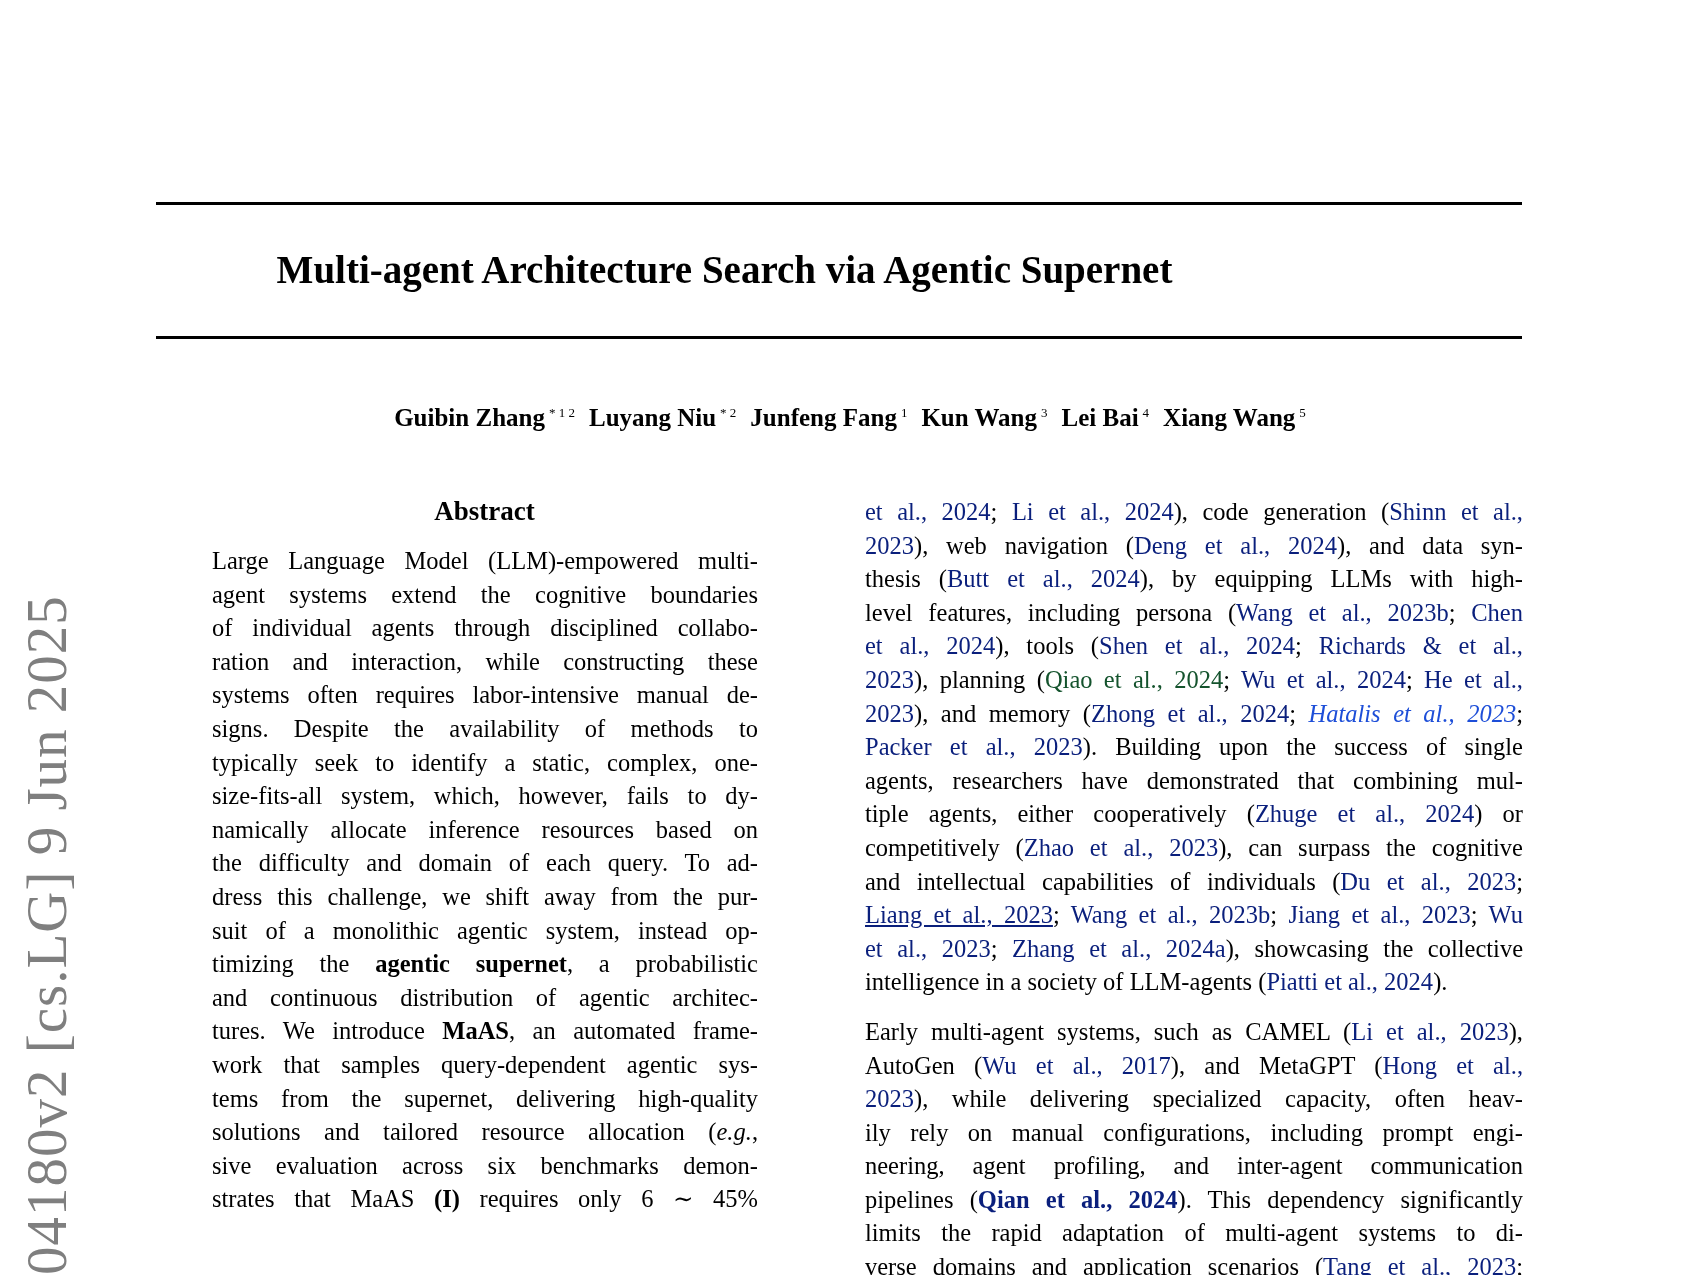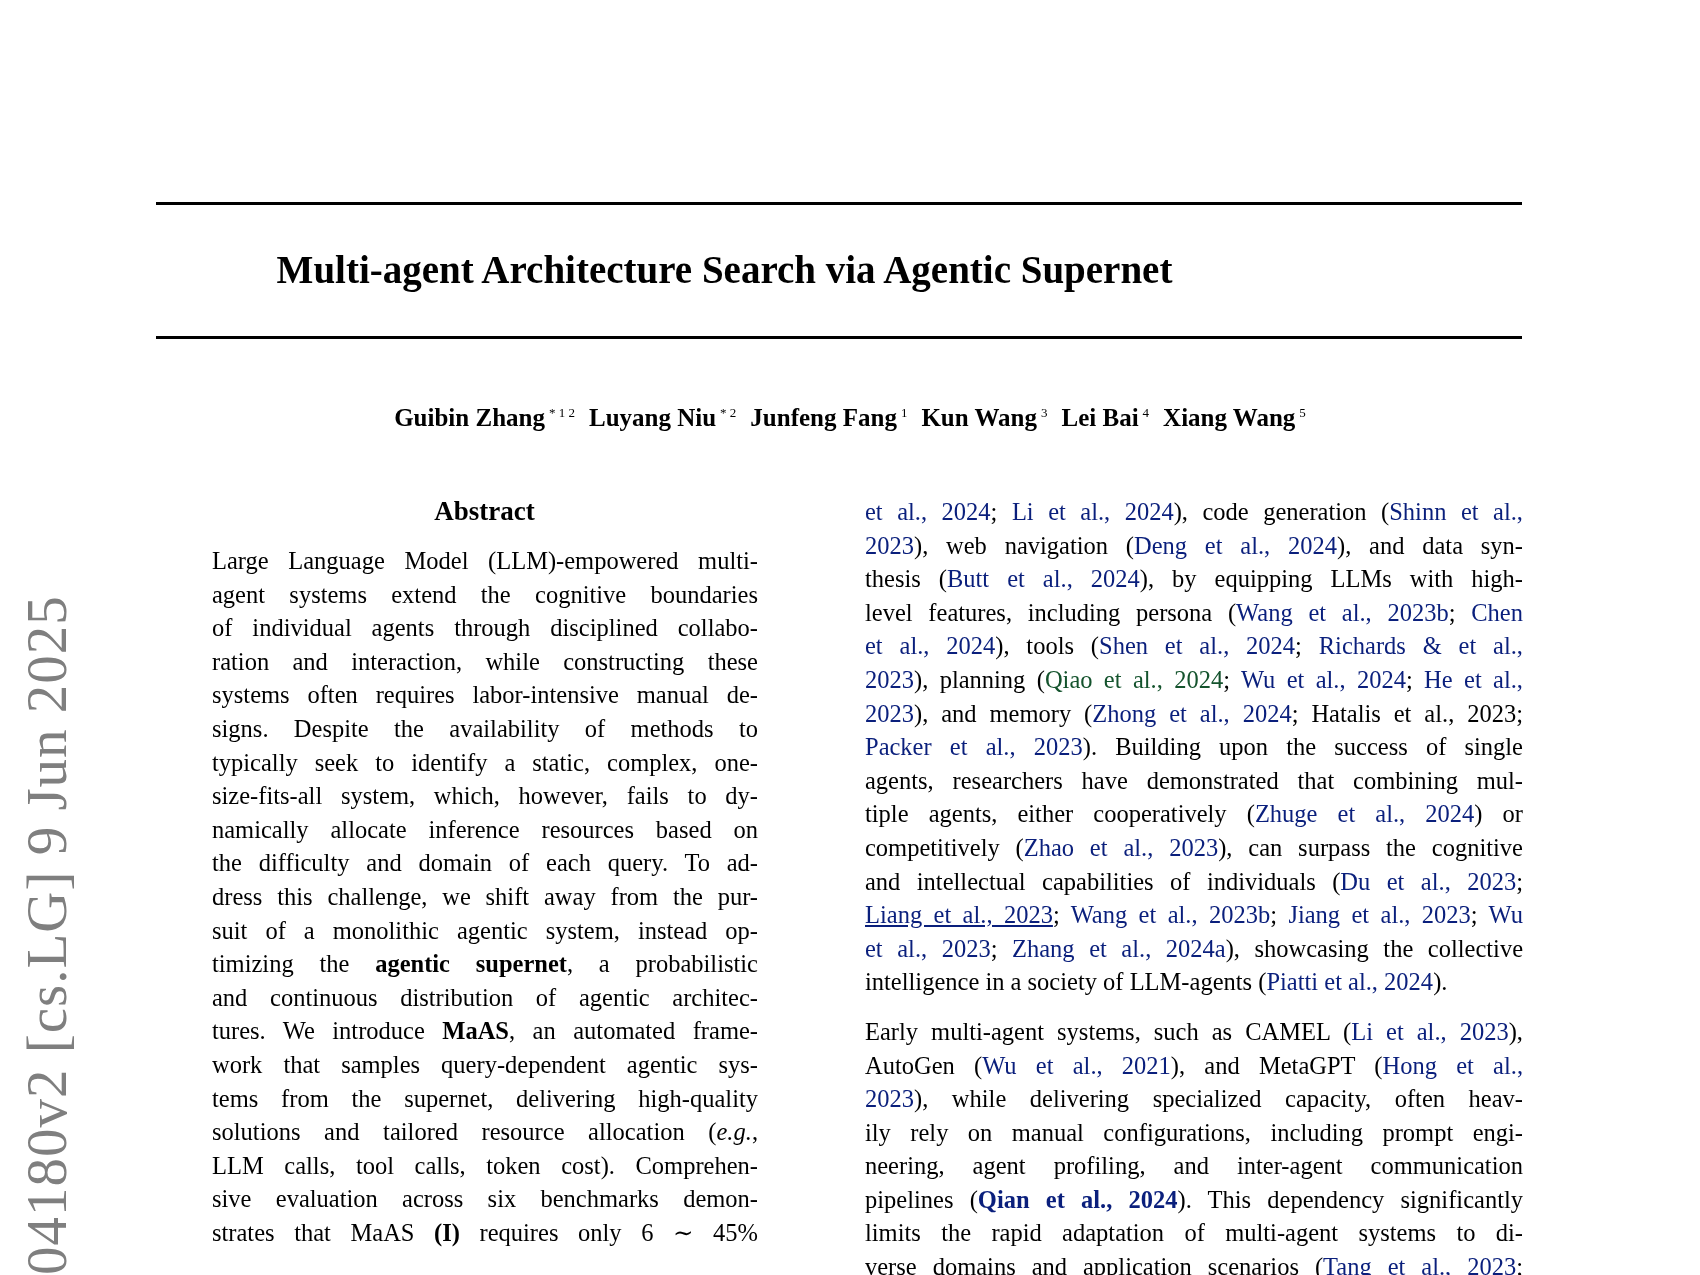--- a/index.html
+++ b/index.html
@@ -54,42 +54,41 @@
     <span class="line">namically allocate inference resources based on</span>
     <span class="line">the difficulty and domain of each query.  To ad-</span>
     <span class="line">dress this challenge, we shift away from the pur-</span>
     <span class="line">suit of a monolithic agentic system, instead op-</span>
     <span class="line">timizing the <b>agentic supernet</b>, a probabilistic</span>
     <span class="line">and continuous distribution of agentic architec-</span>
     <span class="line">tures. We introduce <b>MaAS</b>, an automated frame-</span>
     <span class="line">work that samples query-dependent agentic sys-</span>
     <span class="line">tems from the supernet, delivering high-quality</span>
     <span class="line">solutions and tailored resource allocation (<i>e.g.</i>,</span>
-    <span class="line">LLM calls, tool calls, token cost).  Comprehen-</span>
     <span class="line">sive evaluation across six benchmarks demon-</span>
     <span class="line">strates that MaAS <b>(I)</b> requires only 6 ∼ 45%</span>
   </div>
 <div id="col-right" class="col">
     <span class="line"><span class="cite" style="color: rgb(10, 31, 124);">et al., 2024</span>; <span class="cite" style="color: rgb(10, 31, 124);">Li et al., 2024</span>), code generation (<span class="cite" style="color: rgb(10, 31, 124);">Shinn et al.,</span></span>
     <span class="line"><span class="cite" style="color: rgb(10, 31, 124);">2023</span>), web navigation (<span class="cite" style="color: rgb(10, 31, 124);">Deng et al., 2024</span>), and data syn-</span>
     <span class="line">thesis (<span class="cite" style="color: rgb(10, 31, 124);">Butt et al., 2024</span>), by equipping LLMs with high-</span>
     <span class="line">level features, including persona (<span class="cite" style="color: rgb(10, 31, 124);">Wang et al., 2023b</span>; <span class="cite" style="color: rgb(10, 31, 124);">Chen</span></span>
     <span class="line"><span class="cite" style="color: rgb(10, 31, 124);">et al., 2024</span>), tools (<span class="cite" style="color: rgb(10, 31, 124);">Shen et al., 2024</span>; <span class="cite" style="color: rgb(10, 31, 124);">Richards &amp; et al.,</span></span>
     <span class="line"><span class="cite" style="color: rgb(10, 31, 124);">2023</span>), planning (<span class="cite" style="color: #14532d;">Qiao et al., 2024</span>; <span class="cite" style="color: rgb(10, 31, 124);">Wu et al., 2024</span>; <span class="cite" style="color: rgb(10, 31, 124);">He et al.,</span></span>
-    <span class="line"><span class="cite" style="color: rgb(10, 31, 124);">2023</span>), and memory (<span class="cite" style="color: rgb(10, 31, 124);">Zhong et al., 2024</span>; <span class="cite" style="color: #000000;">Hatalis et al., 2023</span>;</span>
+    <span class="line"><span class="cite" style="color: rgb(10, 31, 124);">2023</span>), and memory (<span class="cite" style="color: rgb(10, 31, 124);">Zhong et al., 2024</span>; <span class="cite" style="color: #1d4ed8; font-style: italic;">Hatalis et al., 2023</span>;</span>
     <span class="line"><span class="cite" style="color: rgb(10, 31, 124);">Packer et al., 2023</span>).  Building upon the success of single</span>
     <span class="line">agents, researchers have demonstrated that combining mul-</span>
     <span class="line">tiple agents, either cooperatively (<span class="cite" style="color: rgb(10, 31, 124);">Zhuge et al., 2024</span>) or</span>
     <span class="line">competitively (<span class="cite" style="color: rgb(10, 31, 124);">Zhao et al., 2023</span>), can surpass the cognitive</span>
     <span class="line">and intellectual capabilities of individuals (<span class="cite" style="color: rgb(10, 31, 124);">Du et al., 2023</span>;</span>
     <span class="line"><span class="cite" style="color: rgb(10, 31, 124); text-decoration: underline;">Liang et al., 2023</span>; <span class="cite" style="color: rgb(10, 31, 124);">Wang et al., 2023b</span>; <span class="cite" style="color: rgb(10, 31, 124);">Jiang et al., 2023</span>; <span class="cite" style="color: rgb(10, 31, 124);">Wu</span></span>
     <span class="line"><span class="cite" style="color: rgb(10, 31, 124);">et al., 2023</span>; <span class="cite" style="color: rgb(10, 31, 124);">Zhang et al., 2024a</span>), showcasing the collective</span>
     <span class="line last">intelligence in a society of LLM-agents (<span class="cite" style="color: rgb(10, 31, 124);">Piatti et al., 2024</span>).</span>
     <div class="para-gap"></div>
     <span class="line">Early multi-agent systems, such as CAMEL (<span class="cite" style="color: rgb(10, 31, 124);">Li et al., 2023</span>),</span>
-    <span class="line">AutoGen (<span class="cite" style="color: rgb(10, 31, 124);">Wu et al., 2021</span>), and MetaGPT (<span class="cite" style="color: rgb(10, 31, 124);">Hong et al.,</span></span>
+    <span class="line">AutoGen (<span class="cite" style="color: rgb(10, 31, 124);">Wu et al., 2017</span>), and MetaGPT (<span class="cite" style="color: rgb(10, 31, 124);">Hong et al.,</span></span>
     <span class="line"><span class="cite" style="color: rgb(10, 31, 124);">2023</span>), while delivering specialized capacity, often heav-</span>
     <span class="line">ily rely on manual configurations, including prompt engi-</span>
     <span class="line">neering, agent profiling, and inter-agent communication</span>
     <span class="line">pipelines (<span class="cite" style="color: rgb(10, 31, 124); font-weight: bold;">Qian et al., 2024</span>). This dependency significantly</span>
     <span class="line">limits the rapid adaptation of multi-agent systems to di-</span>
     <span class="line">verse domains and application scenarios (<span class="cite" style="color: rgb(10, 31, 124);">Tang et al., 2023</span>;</span>
   </div>
 
 </body></html>

